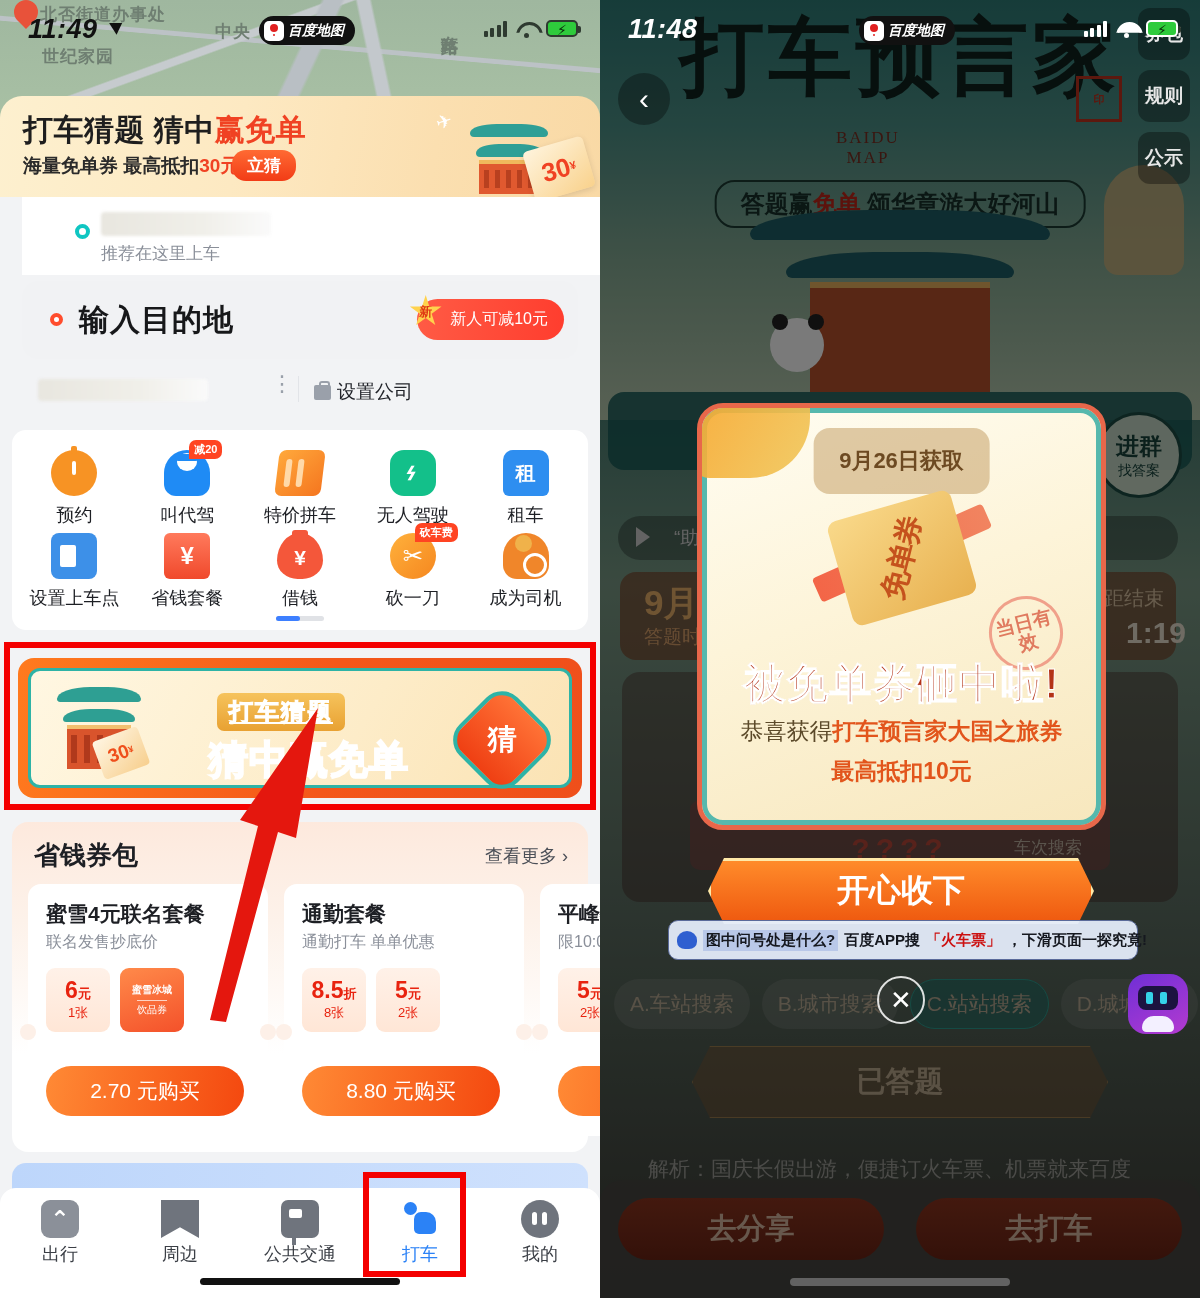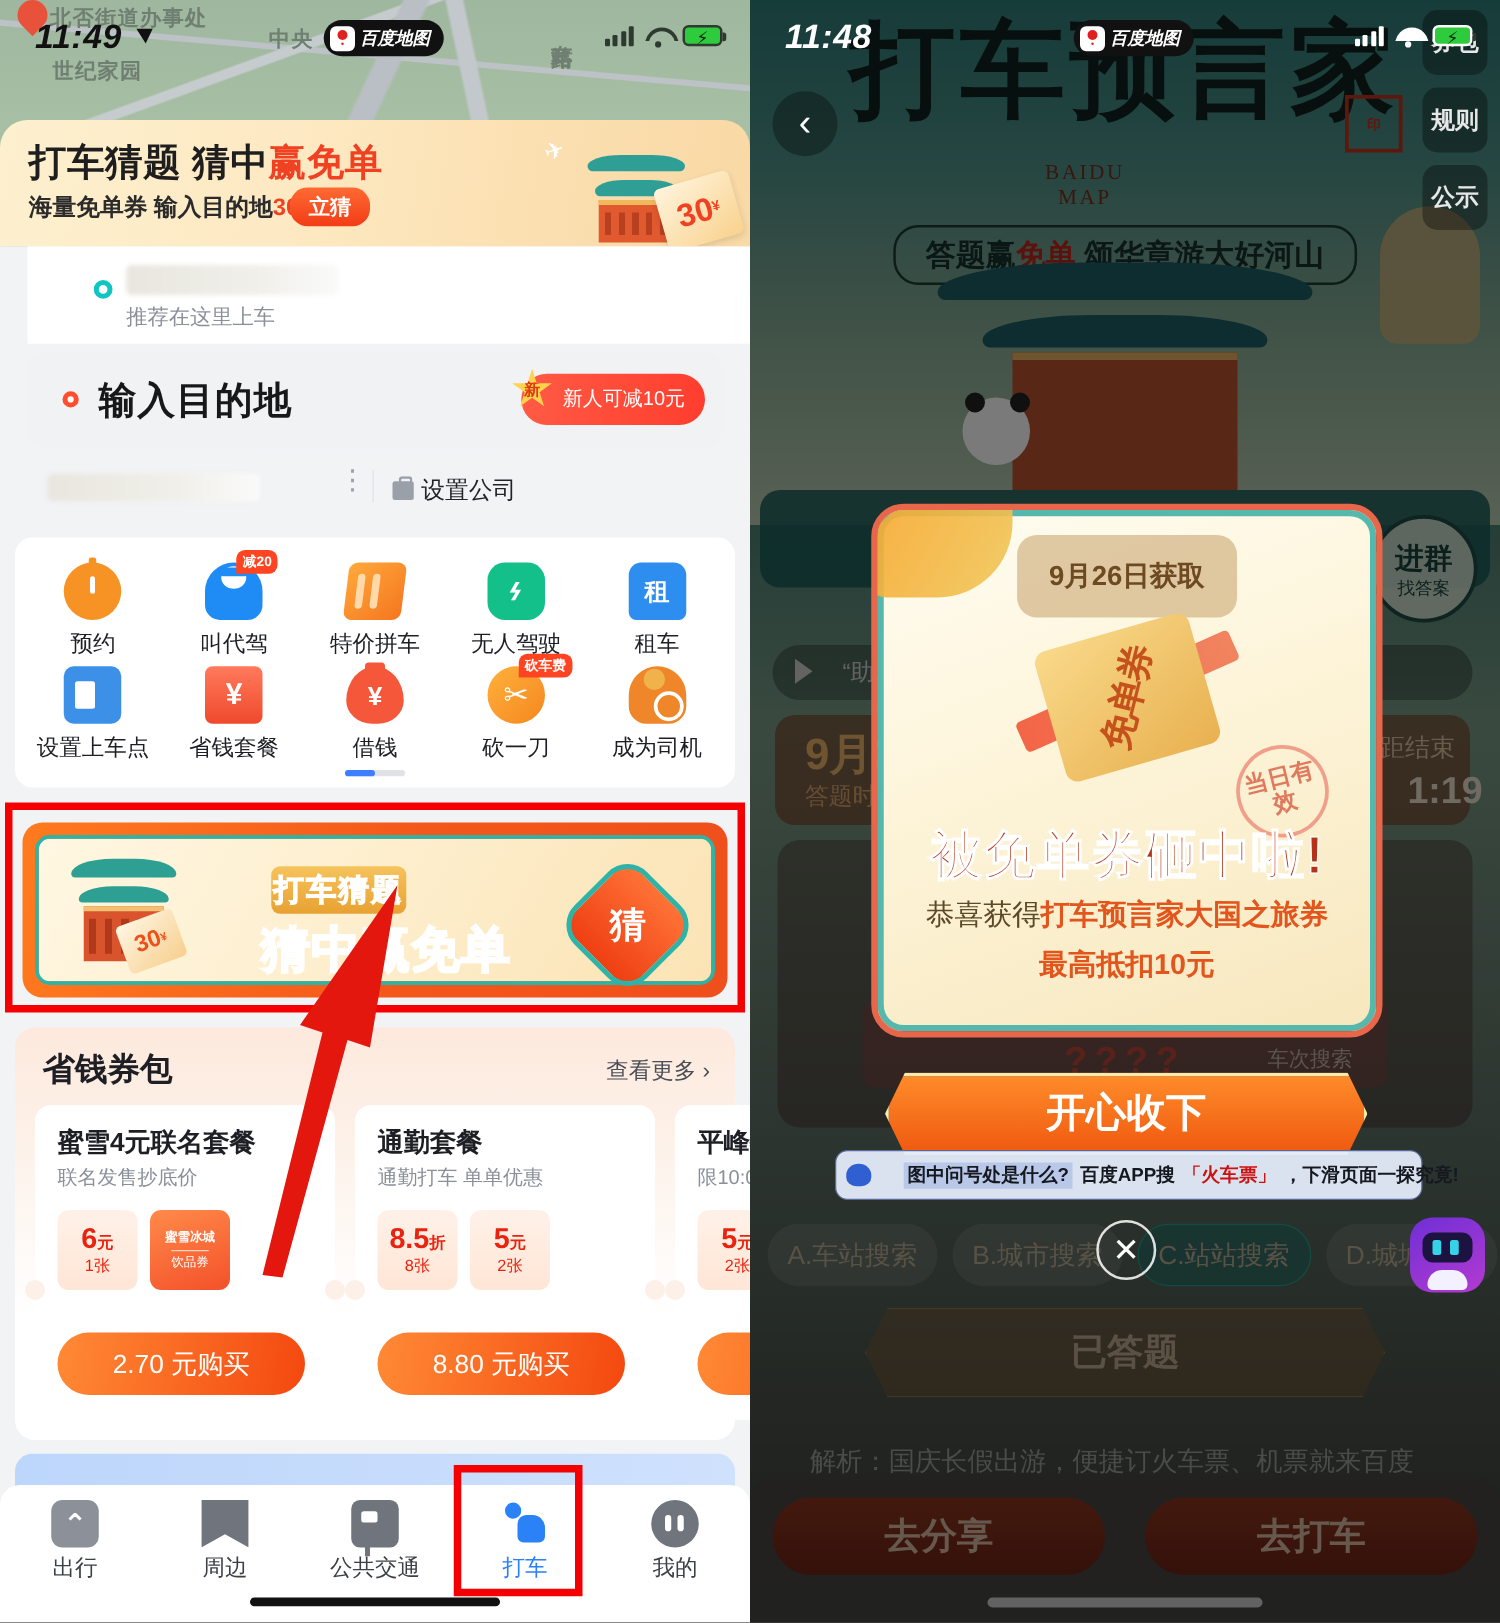--- a/index.html
+++ b/index.html
@@ -129,22 +129,22 @@
   .guess-banner { position:absolute; left:18px; top:658px; width:564px; height:140px;
      background:linear-gradient(100deg,#ff7a1e,#f4571a 55%,#ef4f1b); border-radius:16px; overflow:hidden; }
   .gb-inner { position:absolute; inset:10px; background:linear-gradient(120deg,#fff7e2,#fdecc8 60%,#fbe3b4);
      border-radius:12px; border:3px solid #2eb3a6; }
   .gb-pagoda { position:absolute; left:22px; top:16px; width:92px; height:86px; }
   .gb-pagoda .r1{position:absolute;left:4px;top:0;width:84px;height:15px;background:#2e9f93;border-radius:50% 50% 4px 4px/100% 100% 4px 4px;}
   .gb-pagoda .r2{position:absolute;left:10px;top:22px;width:72px;height:13px;background:#2e9f93;border-radius:50% 50% 4px 4px/100% 100% 4px 4px;}
   .gb-pagoda .bd{position:absolute;left:14px;top:38px;width:64px;height:44px;background:#d9542c;border-top:4px solid #f2c070;}
   .gb-pagoda .bd::after{content:"";position:absolute;inset:6px 4px;background:repeating-linear-gradient(90deg,#b0391c 0 6px,#d9542c 6px 13px);}
   .gb-t1 { position:absolute; left:186px; top:22px; background:linear-gradient(180deg,#f6c35c,#e8a132);
-     color:#fff; font-size:24px; font-weight:900; padding:3px 2px; border-radius:7px;
-     -webkit-text-stroke:1px #fff; letter-spacing:2px; }
+     color:#fff; font-size:24px; font-weight:900; padding:3px 12px; border-radius:7px;
+     -webkit-text-stroke:1px #fff; letter-spacing:2px;text-decoration:underline; }
   .gb-t2 { position:absolute; left:178px; top:62px; font-size:39px; font-weight:900; color:#2d3b3a;
      letter-spacing:1px; -webkit-text-stroke:2px #fff; }
   .gb-t2 em { font-style:normal; color:#f25a1e; -webkit-text-stroke:2px #fff; }
   .gb-cta { position:absolute; right:26px; top:28px; width:82px; height:82px;
      background:linear-gradient(180deg,#ff7236,#ef3f13); border:4px solid #2eb3a6; border-radius:22px;
      transform:rotate(45deg); display:flex; align-items:center; justify-content:center; }
   .gb-cta span { transform:rotate(-45deg); color:#fff; font-size:29px; font-weight:900; }
   .gb-tk { position:absolute; left:66px; bottom:12px; width:48px; height:40px; background:linear-gradient(150deg,#fff6e3,#f7cf8e);
      transform:rotate(-20deg); border-radius:4px; color:#ef4f1b; font-size:19px; font-weight:900;
      display:flex; align-items:center; justify-content:center; }
@@ -305,21 +305,21 @@
      background:linear-gradient(120deg,#f7a62c,#f0c75a); border-radius:60px 10px 60px 20px; opacity:.9; }
   .m-cta { position:absolute; left:108px; top:858px; width:386px; height:66px; z-index:21;
      background:linear-gradient(180deg,#ff8b2a,#ef5a10); border:3px solid #ffe9a8;
      color:#fff; font-size:32px; font-weight:900;
      display:flex; align-items:center; justify-content:center;
      clip-path:polygon(0 50%,16px 0,calc(100% - 16px) 0,100% 50%,calc(100% - 16px) 100%,16px 100%); }
   .m-tip { position:absolute; left:668px; top:920px; width:470px; height:40px; z-index:21;
      background:rgba(228,236,250,.95); border:1px solid #5a6a9a; border-radius:10px;
      display:flex; align-items:center; gap:6px; padding:0 8px; font-size:15px; font-weight:700; color:#15181f; white-space:nowrap; }
   .m-tip .paw { width:20px;height:18px;background:#2f5fd0;border-radius:50% 50% 40% 40%; flex:none; }
-  .m-tip .hl { background:#b9c8e8; padding:1px 3px;margin-left:20px; }
+  .m-tip .hl { background:#b9c8e8; padding:1px 3px; }
   .m-tip .rd { color:#cc1111; }
   .m-close { position:absolute; left:877px; top:976px; width:48px; height:48px; border-radius:50%;
      border:2px solid rgba(255,255,255,.85); color:#fff; font-size:26px; z-index:22;
      display:flex; align-items:center; justify-content:center; }
   .r-bot { position:absolute; right:12px; top:974px; width:60px; height:60px; z-index:22;
      background:linear-gradient(150deg,#6f2fd6,#b43ad0); border-radius:18px; }
   .r-bot::before{content:"";position:absolute;left:10px;top:12px;width:40px;height:24px;background:#1c1340;border-radius:8px;}
   .r-bot::after{content:"";position:absolute;left:18px;top:18px;width:7px;height:12px;background:#35d2e8;border-radius:2px;box-shadow:14px 0 0 #35d2e8;}
   .r-bot-body{position:absolute;left:14px;bottom:2px;width:32px;height:16px;background:#f3f0ff;border-radius:16px 16px 6px 6px;}
 </style>
@@ -354,21 +354,21 @@
           </div>
         <div class="wifi"></div>
         <div class="batt">
             <span class="bolt">⚡</span>
           </div>
       </div>
     </div>
 
     <div class="promo-banner">
       <div class="pb-t1"><span>打车猜题 猜中</span><em>赢免单</em></div>
-      <div class="pb-t2"><span>海量免单券 输入目的地</span><em>30元</em></div>
+      <div class="pb-t2"><span>海量免单券 最高抵扣</span><em>30元</em></div>
       <div class="pb-btn">立猜</div>
       <div class="pb-art">
         <div class="crane">✈</div>
         <div class="pagoda">
           <div class="roof"></div>
             <div class="roof roof2"></div>
             <div class="body"></div>
         </div>
         <div class="ticket30">30<sup>¥</sup></div>
       </div>

